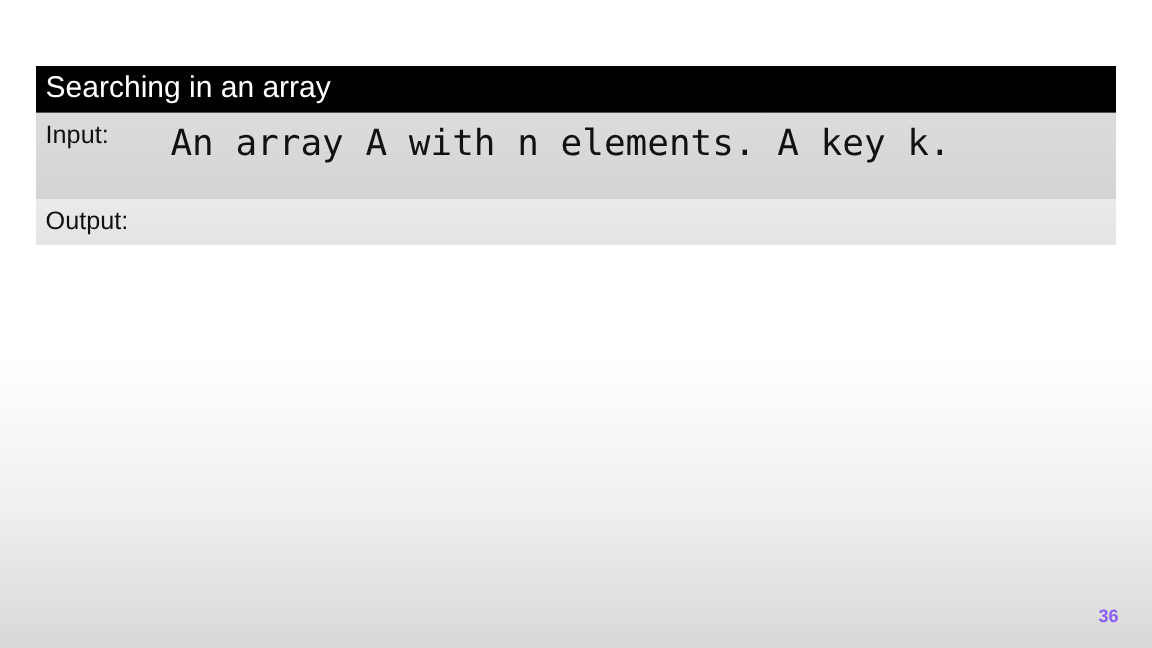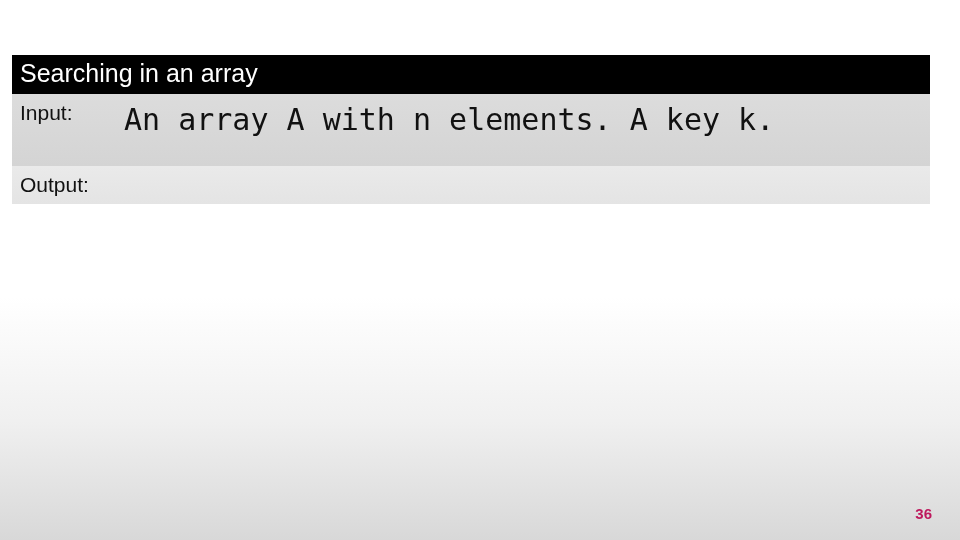--- a/index.html
+++ b/index.html
@@ -2,21 +2,21 @@
 <html><head>
 <meta charset="utf-8">
 <style>
   * { box-sizing: border-box; margin: 0; padding: 0; }
   html, body { width: 960px; height: 540px; overflow: hidden; }
   body {
     background: linear-gradient(to bottom, #ffffff 0%, #ffffff 55%, #f0f0f0 78%, #d8d8d8 100%);
     font-family: "Segoe UI", "Helvetica Neue", Arial, sans-serif;
     position: relative;
   }
-  .slide { padding: 55px 30px 0 12px; }
+  .slide { padding: 55px 30px 0 30px; }
   .title-bar {
     background: #000;
     color: #fff;
     font-size: 25px;
     font-weight: 400;
     padding: 3px 8px 5px 8px;
     line-height: 1.25;
   }
   .row { display: flex; width: 100%; }
   .row.input {
@@ -42,21 +42,21 @@
     padding: 7px 8px 7px 4px;
     white-space: pre-line;
   }
   .row.input .value-cell { min-height: 72px; }
   .row.output .value-cell { min-height: 108px; }
   .page-num {
     position: absolute;
     right: 28px;
     bottom: 18px;
     font-size: 15px;
-    color: #be185d;
+    color: #8b5cf6;
     font-weight: 600;
   }
 </style>
 </head>
 <body>
 
 <div class="slide">
   <div class="title-bar">Searching in an array</div>
 
   <div class="row input">

